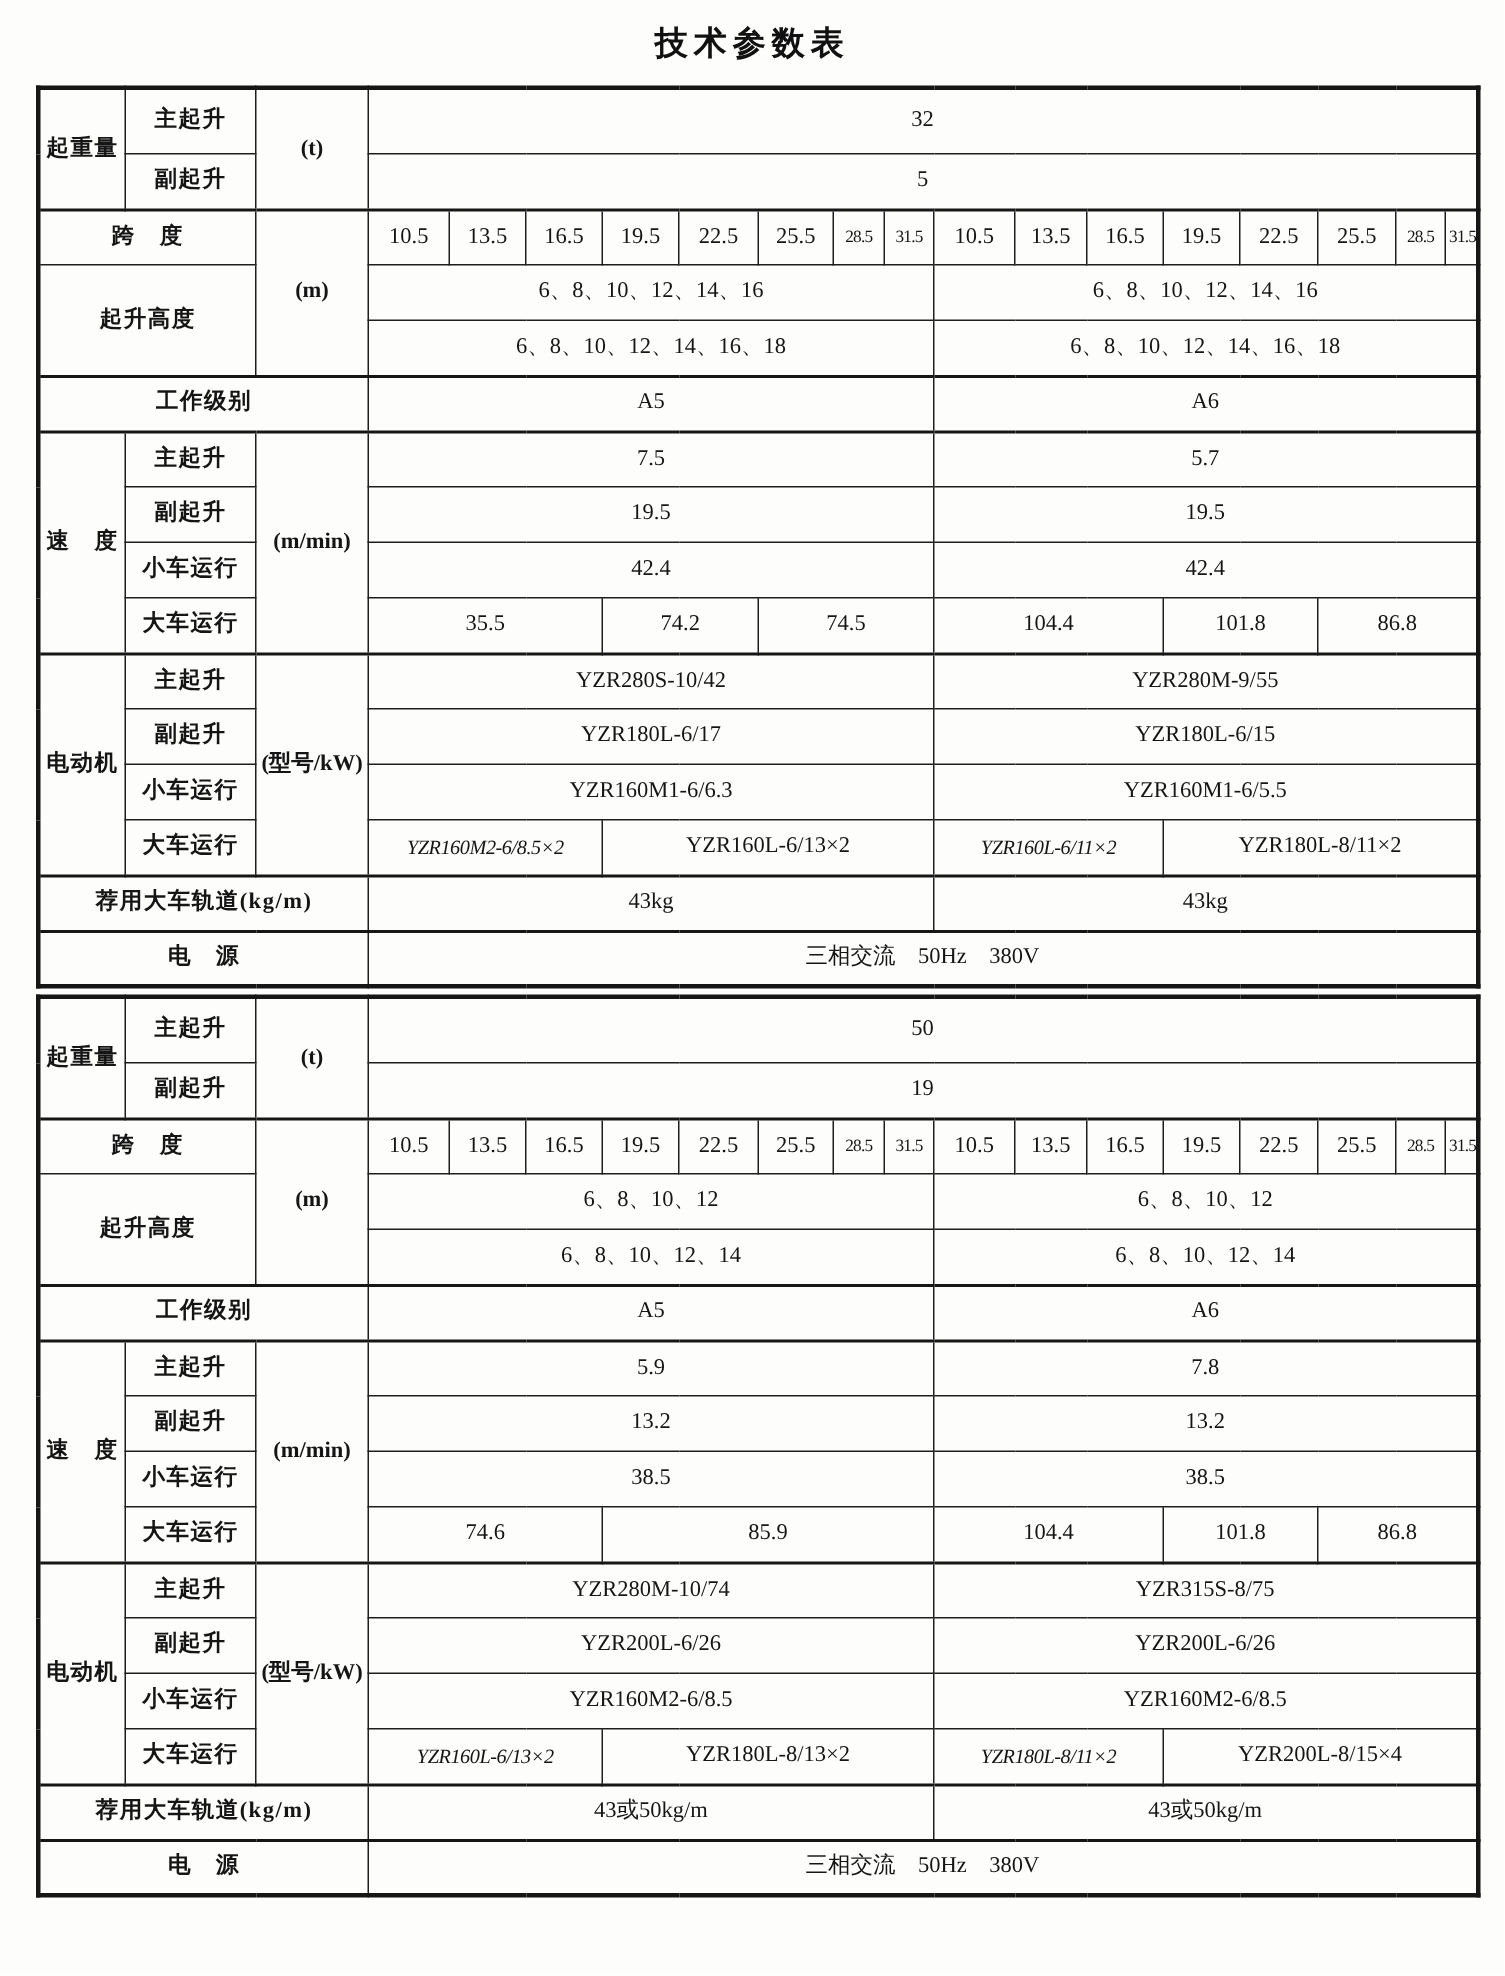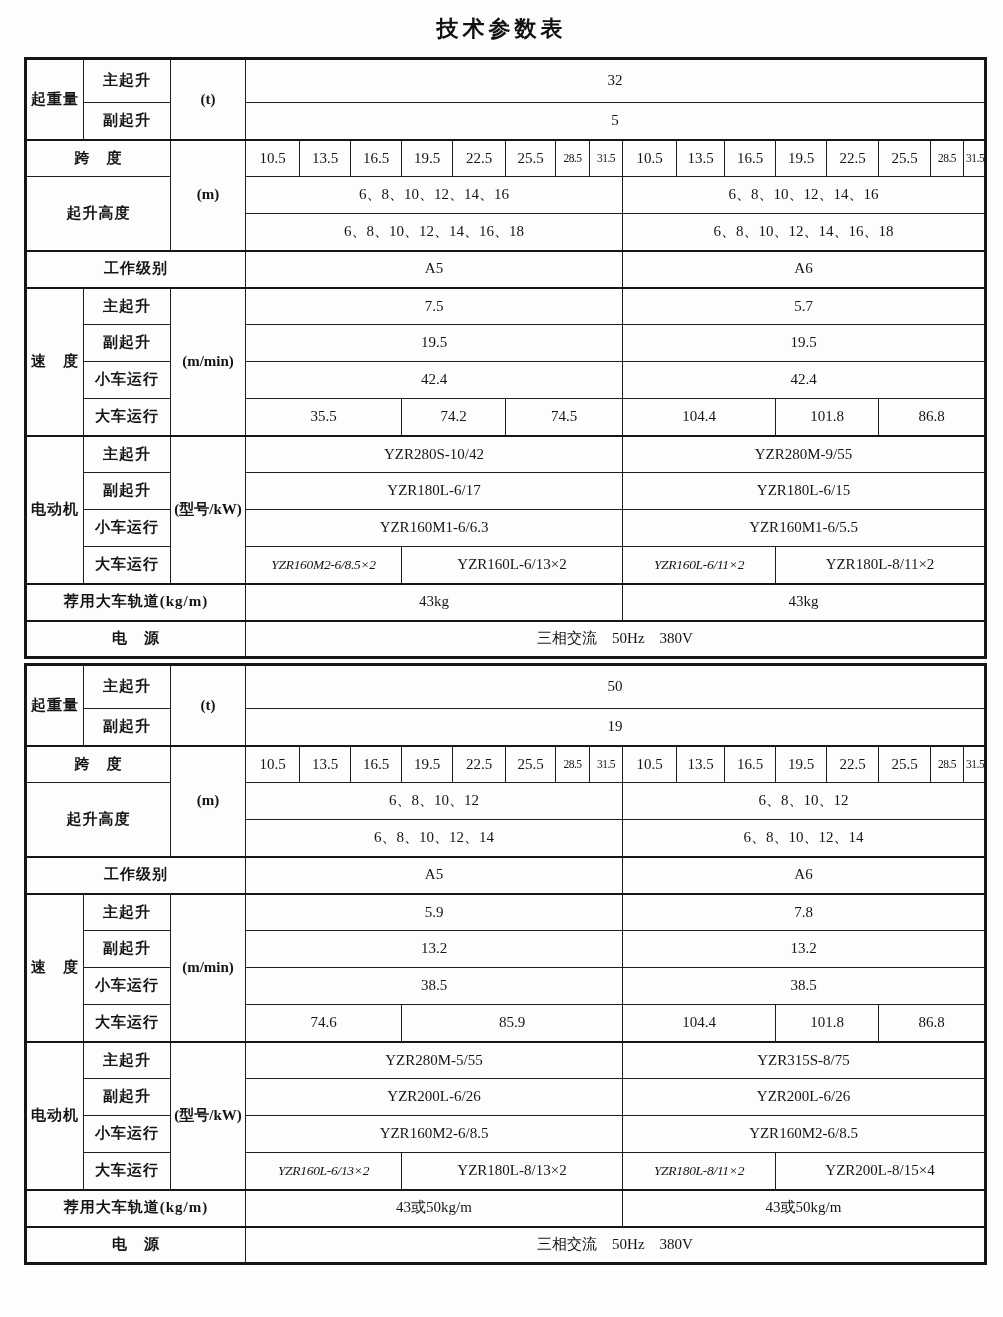--- a/index.html
+++ b/index.html
@@ -288,21 +288,21 @@
       <td class="val" colspan="3">74.6</td>
       <td class="val" colspan="5">85.9</td>
       <td class="val a6" colspan="3">104.4</td>
       <td class="val" colspan="2">101.8</td>
       <td class="val" colspan="3">86.8</td>
     </tr>
     <tr class="sect">
       <td class="lab" rowspan="4">电动机</td>
       <td class="lab">主起升</td>
       <td class="lab unit sm2" rowspan="4">(型号/kW)</td>
-      <td class="val model" colspan="8">YZR280M-5/55</td>
+      <td class="val model" colspan="8">YZR280M-10/74</td>
       <td class="val model a6" colspan="8">YZR315S-8/75</td>
     </tr>
     <tr>
       <td class="lab">副起升</td>
       <td class="val model" colspan="8">YZR200L-6/26</td>
       <td class="val model a6" colspan="8">YZR200L-6/26</td>
     </tr>
     <tr>
       <td class="lab">小车运行</td>
       <td class="val model" colspan="8">YZR160M2-6/8.5</td>

